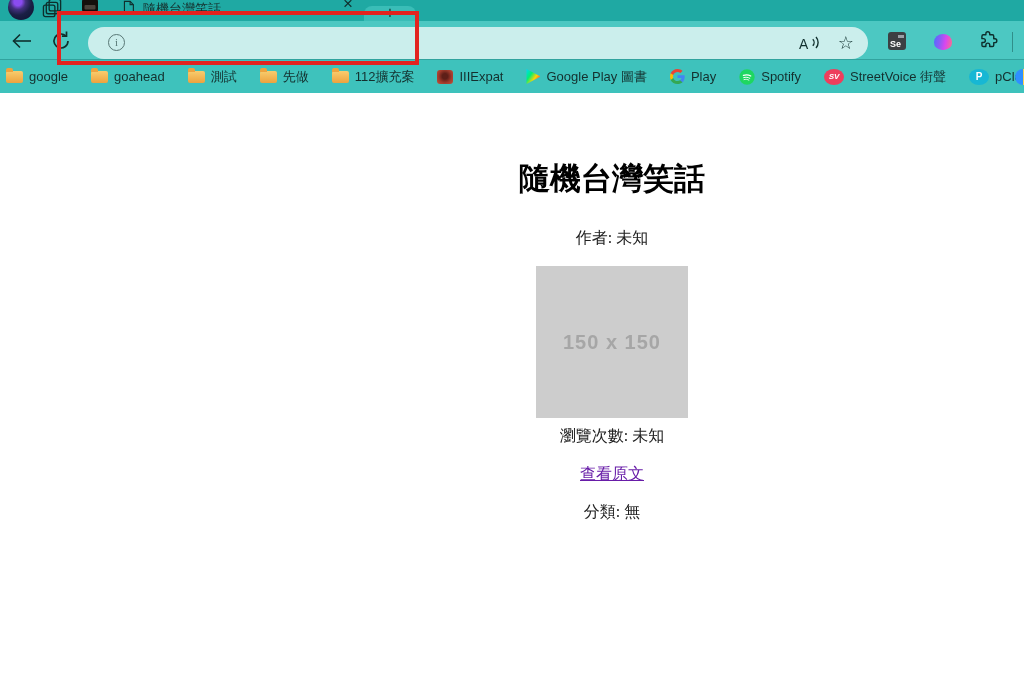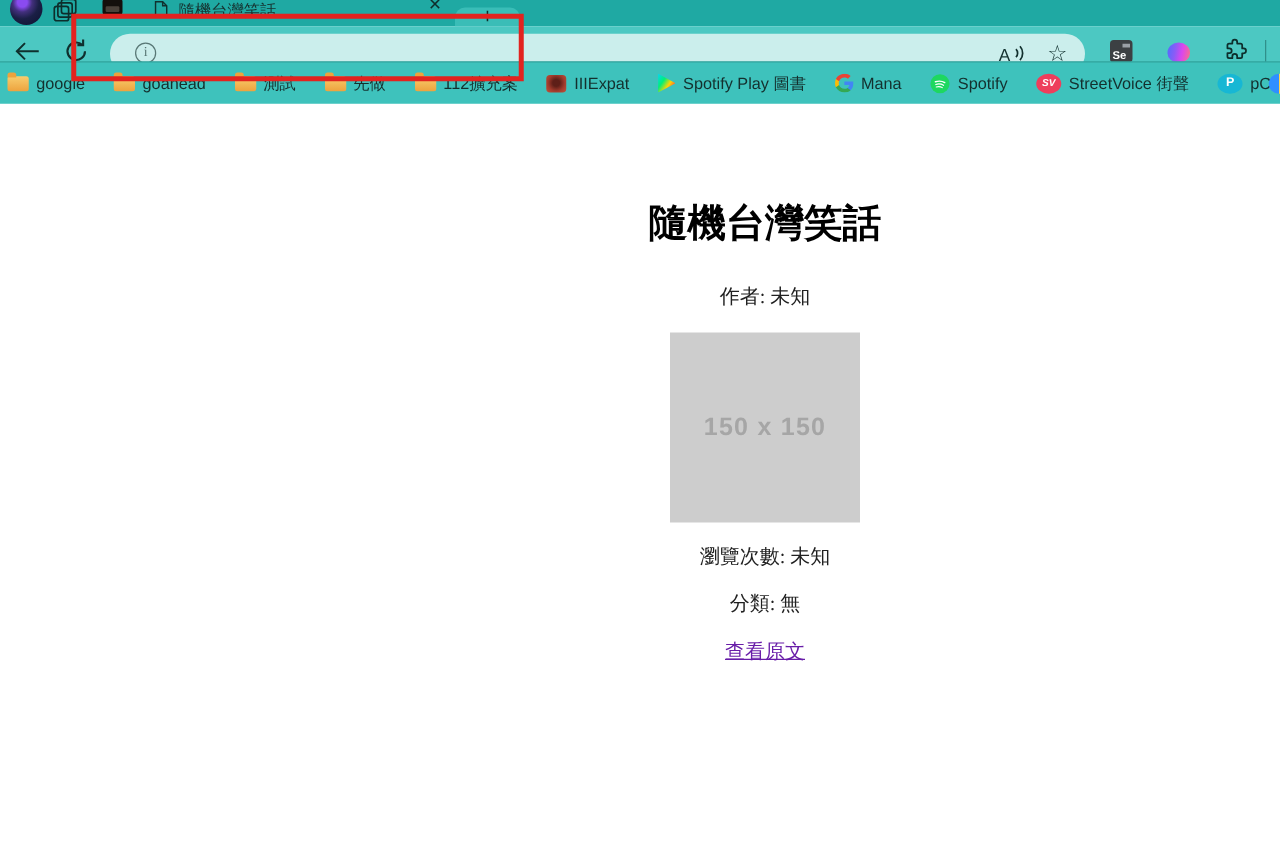--- a/index.html
+++ b/index.html
@@ -36,40 +36,40 @@
   .pill-right{position:absolute;right:14px;top:3px;display:flex;gap:16px;align-items:center;height:26px;color:#133331;}
   .star{font-size:18px;}
   .ext-icon{position:absolute;top:11px;}
   .se-badge{width:18px;height:18px;background:#3c4043;border-radius:3px;position:relative;}
   .se-badge .se-txt{position:absolute;left:2px;bottom:1px;color:#fff;font-size:9px;font-weight:700;}
   .se-badge::after{content:"";position:absolute;right:2px;top:3px;width:6px;height:3px;background:#9aa0a6;}
   .brain{width:18px;height:16px;border-radius:50% 50% 46% 46%;
     background:linear-gradient(100deg,#4f6bff 0%,#8b5cf6 35%,#d946ef 62%,#fb7185 100%);}
   .chrome-divider{position:absolute;left:1012px;top:11px;width:1px;height:20px;background:rgba(8,58,55,.4);}
   
-  .bookmarks{position:absolute;left:0;top:49px;width:1024px;height:34px;background:var(--bookmarks-bg);
+  .bookmarks{position:absolute;left:0;top:59px;width:1024px;height:34px;background:var(--bookmarks-bg);
     border-top:1px solid rgba(12,70,67,.25);display:flex;align-items:center;gap:23px;padding:0 6px;overflow:hidden;}
   .bm{display:flex;align-items:center;gap:6px;color:#14302e;font-size:13px;white-space:nowrap;flex:none;}
   .folder{width:17px;height:12px;background:linear-gradient(#f8cd6e,#eda33e);border-radius:2px;position:relative;flex:none;}
   .folder::before{content:"";position:absolute;top:-3px;left:0;width:7px;height:4px;background:#eda33e;border-radius:2px 2px 0 0;}
   .bm-ico{flex:none;display:inline-flex;align-items:center;justify-content:center;}
   .expat{width:16px;height:14px;border-radius:3px;background:radial-gradient(circle at 50% 45%,#5e1f18 0 25%,#a23b2c 60%,#c2553d 100%);}
   .gplay{width:14px;height:15px;clip-path:polygon(0 0,100% 50%,0 100%);
     background:linear-gradient(125deg,#00d7fe 0%,#00f076 35%,#ffd500 62%,#ff3a44 88%);}
   .circle-ico{width:20px;height:16px;border-radius:50%;display:flex;align-items:center;justify-content:center;color:#fff;font-weight:700;}
   .sv{background:#ee3e5c;font-size:8px;font-style:italic;}
   .pcloud{background:#17b7d4;font-size:10px;}
   .edge-cut-ico{position:absolute;right:-7px;top:9px;width:16px;height:16px;border-radius:50%;
     background:linear-gradient(90deg,#2f8fff 0 50%,#ffd34d 50% 100%);}
   
   .page{position:absolute;left:0;top:96px;width:1024px;height:578px;background:#fff;color:#212121;}
   .content{margin-left:200px;width:824px;text-align:center;}
   .page-title{font-size:31px;font-weight:700;color:#000;margin:62px 0 28px;}
   .iline{font-size:16px;line-height:19px;margin:0 0 19px;font-family:Liberation Serif, serif;}
-  .ph{width:152px;height:152px;background:#cdcdcd;margin:0 auto 18px;display:flex;align-items:center;justify-content:center;
+  .ph{width:152px;height:152px;background:#cdcdcd;margin:0 auto 8px;display:flex;align-items:center;justify-content:center;
     color:#a6a6a6;font-size:20px;font-weight:700;letter-spacing:1px;}
   .orig-link{color:var(--link-purple);text-decoration:underline;font-size:16px;}
   
   .annotation{position:absolute;left:57px;top:11px;width:362px;height:54px;border:4px solid var(--annotation-red);
     z-index:50;pointer-events:none;}
   svg{display:block;}
 </style>
 </head>
 <body>
 
@@ -165,32 +165,32 @@
   <div class="bm">
       <span class="folder"></span>
       <span>112擴充案</span>
     </div>
   <div class="bm">
       <span class="bm-ico expat"></span>
       <span>IIIExpat</span>
     </div>
   <div class="bm">
       <span class="bm-ico gplay"></span>
-      <span>Spotify Play 圖書</span>
+      <span>Google Play 圖書</span>
     </div>
   <div class="bm">
     <span class="bm-ico">
       <svg width="15" height="15" viewBox="0 0 24 24">
         <path fill="#4285F4" d="M23.5 12.3c0-.8-.1-1.6-.2-2.3H12v4.5h6.5c-.3 1.5-1.2 2.7-2.4 3.6v3h3.9c2.3-2.1 3.5-5.2 3.5-8.8z"></path>
         <path fill="#34A853" d="M12 24c3.2 0 6-1.1 8-2.9l-3.9-3c-1.1.7-2.5 1.2-4.1 1.2-3.1 0-5.8-2.1-6.8-5H1.1v3.1C3.1 21.3 7.2 24 12 24z"></path>
         <path fill="#FBBC05" d="M5.2 14.3c-.3-.7-.4-1.5-.4-2.3s.1-1.6.4-2.3V6.6H1.1C.4 8.2 0 10 0 12s.4 3.8 1.1 5.4l4.1-3.1z"></path>
         <path fill="#EA4335" d="M12 4.7c1.8 0 3.3.6 4.6 1.8L20 3C18 1.1 15.2 0 12 0 7.2 0 3.1 2.7 1.1 6.6l4.1 3.1c1-2.9 3.7-5 6.8-5z"></path>
       </svg>
     </span>
-      <span>Mana</span>
+      <span>Play</span>
   </div>
   <div class="bm">
     <span class="bm-ico">
       <svg width="16" height="16" viewBox="0 0 24 24">
         <circle cx="12" cy="12" r="11.5" fill="#1ed760"></circle>
         <path d="M6.5 9.6c4-1.2 8.2-.8 11.2 1" stroke="#fff" stroke-width="1.7" fill="none" stroke-linecap="round"></path>
         <path d="M7 12.9c3.2-1 6.7-.6 9.2 1" stroke="#fff" stroke-width="1.5" fill="none" stroke-linecap="round"></path>
         <path d="M7.5 15.9c2.6-.8 5.3-.5 7.3.8" stroke="#fff" stroke-width="1.3" fill="none" stroke-linecap="round"></path>
       </svg>
     </span>
@@ -206,18 +206,18 @@
     </div>
   <div class="edge-cut-ico"></div>
 </div>
 
 <div class="page">
   <div class="content">
     <h1 class="page-title">隨機台灣笑話</h1>
     <p class="iline">作者: 未知</p>
     <div class="ph">150 x 150</div>
     <p class="iline">瀏覽次數: 未知</p>
+    <p class="iline"><a href="#" class="orig-link">查看原文</a></p>
     <p class="iline">分類: 無</p>
-    <p class="iline"><a href="#" class="orig-link">查看原文</a></p>
   </div>
 </div>
 
 <div class="annotation"></div>
 
 </body></html>

